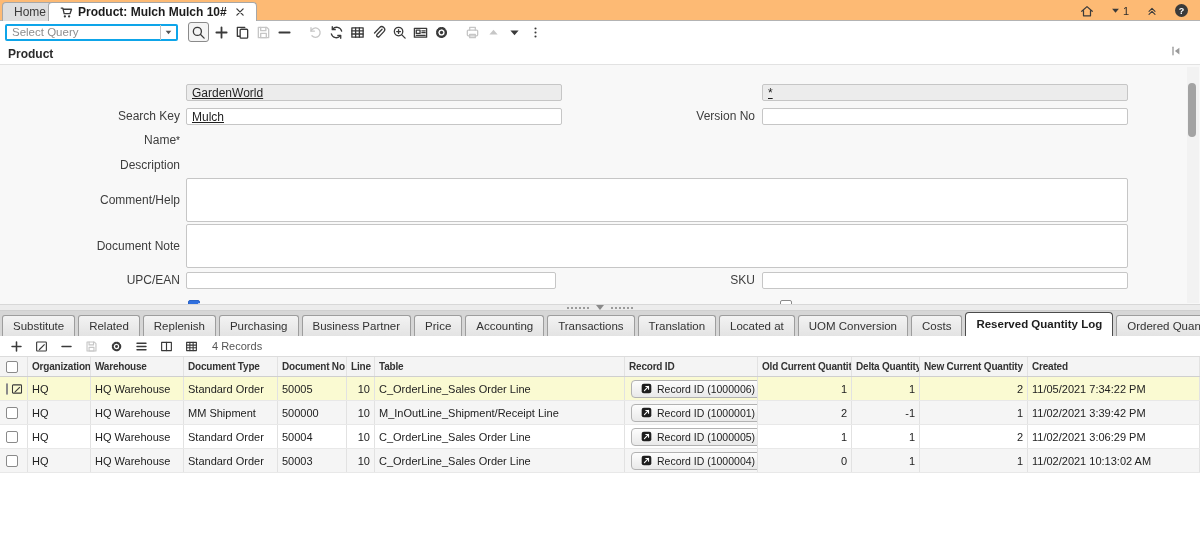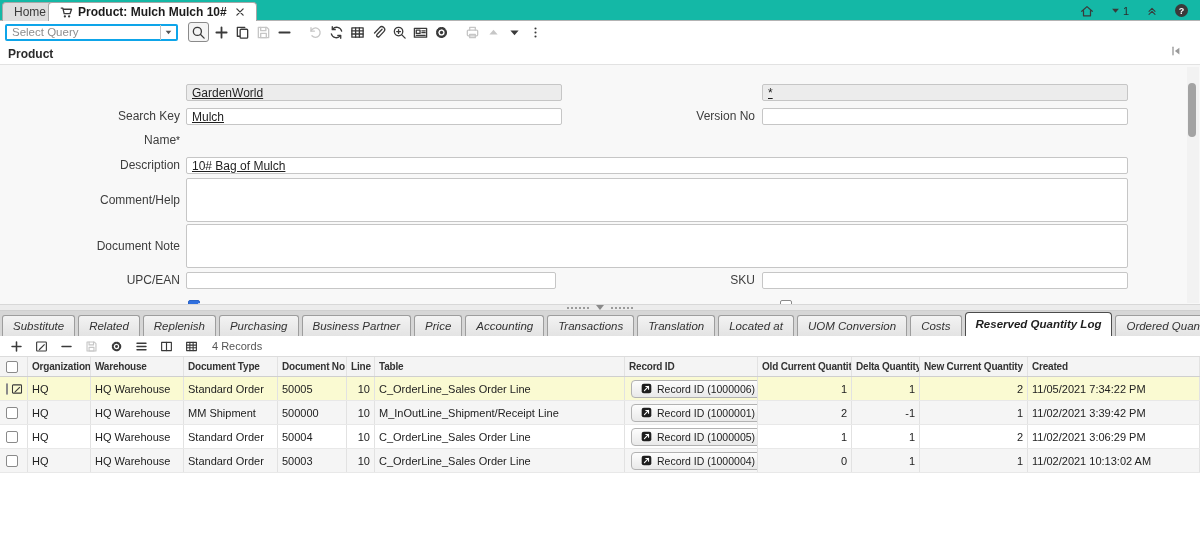--- a/index.html
+++ b/index.html
@@ -8,21 +8,21 @@
   .abs { position:absolute; }
   svg { display:block; }
   .ic { display:inline-flex; align-items:center; justify-content:center; }
   .ic svg { stroke:#3a3a3a; fill:none; stroke-width:1.4; stroke-linecap:round; stroke-linejoin:round; }
   .ic.dis svg { stroke:#c6c6c6; }
   .ic.dis svg .fillp { fill:#c6c6c6; }
   .ic svg .fillp { fill:#3a3a3a; stroke:none; }
 
   
   #tabbar { position:absolute; left:0; top:0; width:1200px; height:21px;
-    background:#14b8a6; border-bottom:1px solid #b3b3b3; }
+    background:#fdba74; border-bottom:1px solid #b3b3b3; }
   .wtab { position:absolute; top:2px; height:19px; display:flex; align-items:center;
     padding:0 11px; font-size:12px; color:#3a3a3a; border:1px solid #a7a7a7;
     border-bottom:none; border-radius:4px 4px 0 0; background:#dedede; cursor:pointer; }
   .wtab.active { background:#fff; font-weight:bold; color:#1c1c1c; gap:5px; }
   #topbar-right { position:absolute; right:12px; top:0; height:21px; display:flex;
     align-items:center; gap:17px; }
   .helpdot { width:13px; height:13px; border-radius:50%; background:#3a3a3a; color:#fff;
     font-size:9px; font-weight:bold; display:flex; align-items:center; justify-content:center; }
   .winsel { display:flex; align-items:center; gap:3px; font-size:11px; color:#2c2c2c; }
 
@@ -68,21 +68,21 @@
     border-top:1px solid #d8d8d8; border-bottom:1px solid #cicfcf; border-bottom:1px solid #cfcfcf;
     display:flex; align-items:center; justify-content:center; gap:6px; }
   .grip { width:24px; height:4px;
     background-image:radial-gradient(#9a9a9a 1px, transparent 1.2px);
     background-size:4px 4px; }
   .gripcaret { width:0; height:0; border-left:4px solid transparent; border-right:4px solid transparent;
     border-top:5px solid #8a8a8a; }
 
   
   #dtabbar { position:absolute; left:0; top:311px; width:1200px; height:25px; background:#d6d6d6;
-    display:flex; align-items:flex-end; padding-left:2px;font-style:italic; }
+    display:flex; align-items:flex-end; padding-left:2px; }
   .dtab { height:21px; line-height:20px; padding:0 10px; font-size:11.5px; color:#333;
     background:linear-gradient(#f3f3f3,#e3e3e3); border:1px solid #9d9d9d; border-bottom:none;
     border-radius:3px 3px 0 0; margin-right:3px; cursor:pointer; white-space:nowrap; }
   .dtab.active { height:24px; line-height:23px; background:#fff; font-weight:bold; color:#1d1d1d;
     border:1px solid #4c4c4c; border-bottom:none; border-radius:4px 4px 0 0; }
 
   
   #dtoolbar { position:absolute; left:0; top:336px; width:1200px; height:20px; background:#fff;
     display:flex; align-items:center; gap:9px; padding-left:8px; }
   .dbtn { width:16px; height:16px; display:flex; align-items:center; justify-content:center; cursor:pointer; }
@@ -304,21 +304,20 @@
   <input class="fin" style="left: 186px; top: 43px; width: 376px;" value="Mulch">
   <div class="flabel" style="left:555px;width:200px;top:43px;"><span>Version No</span></div>
   <input class="fin" style="left: 762px; top: 43px; width: 366px;" value="">
 
   
   <div class="flabel" style="left:0;width:180px;top:67px;"><span>Name</span><span class="req">*</span></div>
   <input class="fin" style="left: 186px; top: 67px; width: 833px; margin-top: 48px;" value="Mulch 10#">
 
   
   <div class="flabel" style="left:0;width:180px;top:92px;"><span>Description</span></div>
-  <input class="fin" style="left: 186px; top: 92px; width: 942px;" value="10# Bag of Mulch">
 
   
   <div class="flabel" style="left:0;width:180px;top:127px;"><span>Comment/Help</span></div>
   <textarea class="fin" style="left: 186px; top: 113px; width: 942px;"></textarea>
 
   
   <div class="flabel" style="left:0;width:180px;top:173px;"><span>Document Note</span></div>
   <textarea class="fin" style="left: 186px; top: 159px; width: 942px;"></textarea>
 
   

